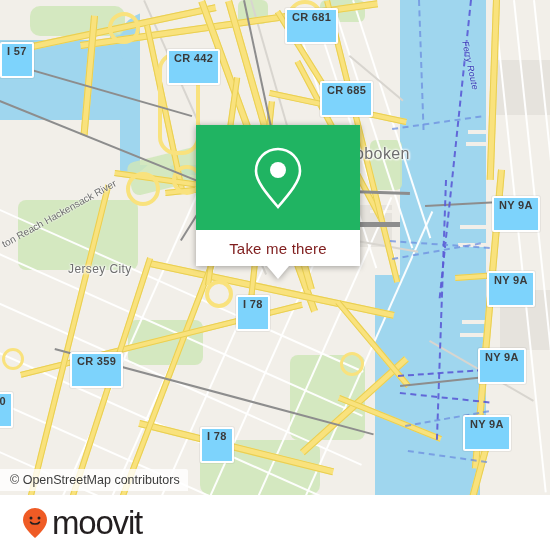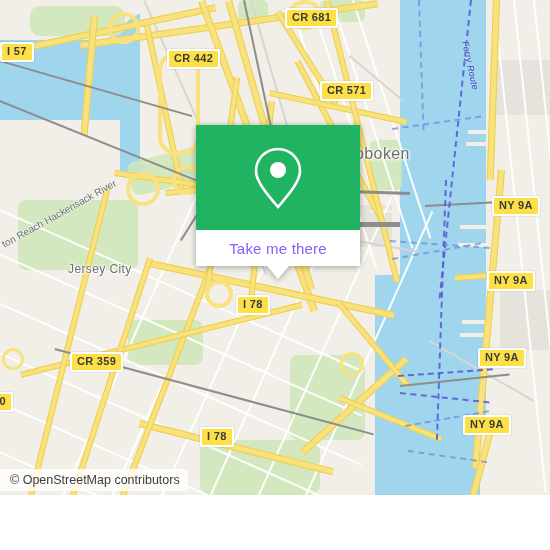--- a/index.html
+++ b/index.html
@@ -18,23 +18,23 @@
   .grey-blk{position:absolute;background:#e6e3dd;}
   .road{position:absolute;background:#f9e27d;border-top:1px solid #e9cf52;border-bottom:1px solid #e9cf52;transform-origin:0 0;}
   .road-w{position:absolute;background:#ffffff;transform-origin:0 0;opacity:.95;}
   .road-g{position:absolute;background:#d8d5cf;transform-origin:0 0;}
   .rail{position:absolute;background:#8d8d8d;transform-origin:0 0;}
   .ferry{position:absolute;border-top:2px dashed #5b5bd6;transform-origin:0 0;opacity:.9;}
   .ferry2{position:absolute;border-top:2px dashed #6d8fe0;transform-origin:0 0;opacity:.75;}
 
   
   .shield{
-    position:absolute;background:#fde047;border:2px solid #ffffff;
+    position:absolute;background:#7dd3fc;border:2px solid #ffffff;
     border-radius:2px;color:#3a3a3a;font-size:11px;font-weight:bold;
-    letter-spacing:.3px;padding:1px 5px 2px 5px;white-space:nowrap;
+    letter-spacing:.3px;padding:1px 5px 18px 5px;white-space:nowrap;
     box-shadow:0 0 0 1px rgba(0,0,0,.05);line-height:13px;
   }
   .placelabel{
     position:absolute;color:#6e6e6e;white-space:nowrap;
     font-size:12px;letter-spacing:.4px;
     text-shadow:0 0 3px #fff,0 0 3px #fff,0 0 2px #fff,1px 1px 2px #fff;
   }
   .placelabel.small{font-size:16px;}
   .rivertext{
     position:absolute;color:#6b6b6b;font-size:10px;white-space:nowrap;
@@ -53,21 +53,21 @@
     filter:drop-shadow(0 1px 3px rgba(0,0,0,.35));
   }
   .callout-top{
     height:105px;background:#20b462;display:flex;
     align-items:center;justify-content:center;
   }
   .callout-bottom{
     height:36px;background:#ffffff;display:flex;
     align-items:center;justify-content:center;
   }
-  .callout-label{font-size:15px;color:#8b5cf6;letter-spacing:.2px;}
+  .callout-label{font-size:15px;color:#7f1d1d;letter-spacing:.2px;}
   .callout-tail{
     position:absolute;left:50%;top:141px;margin-left:-11px;
     width:0;height:0;border-left:11px solid transparent;
     border-right:11px solid transparent;border-top:13px solid #ffffff;
   }
 
   
   .attrib{
     position:absolute;left:0;top:469px;height:22px;
     background:rgba(255,255,255,.80);display:flex;align-items:center;
@@ -229,21 +229,21 @@
 
     <div>
         <div class="placelabel" style="left: 68px; top: 262px;">Jersey City</div>
         <div class="placelabel small" style="left: 355px; top: 145px;">oboken</div>
       </div>
 
     <div>
         <div class="shield" style="left: 0px; top: 42px;">I 57</div>
         <div class="shield" style="left: 167px; top: 49px;">CR 442</div>
         <div class="shield" style="left: 285px; top: 8px;">CR 681</div>
-        <div class="shield" style="left: 320px; top: 81px;">CR 571</div>
+        <div class="shield" style="left: 320px; top: 81px;">CR 685</div>
         <div class="shield" style="left: 492px; top: 196px;">NY 9A</div>
         <div class="shield" style="left: 487px; top: 271px;">NY 9A</div>
         <div class="shield" style="left: 478px; top: 348px;">NY 9A</div>
         <div class="shield" style="left: 463px; top: 415px;">NY 9A</div>
         <div class="shield" style="left: 70px; top: 352px;">CR 359</div>
         <div class="shield" style="left: 236px; top: 295px;">I 78</div>
         <div class="shield" style="left: 200px; top: 427px;">I 78</div>
         <div class="shield" style="left: -14px; top: 392px;">40</div>
       </div>
 
@@ -260,15 +260,24 @@
       <div class="callout-tail"></div>
     </div>
 
     <div class="attrib">
       <span>© OpenStreetMap contributors</span>
     </div>
 
   </div>
 
   <div class="footer">
+    <div class="brand">
+      <svg class="brand-pin" viewBox="0 0 26 32">
+        <path d="M13 1 C6.4 1 1 6.3 1 12.9 C1 19.6 8 26.4 13 31 C18 26.4 25 19.6 25 12.9 C25 6.3 19.6 1 13 1 Z" fill="#ef5b25"></path>
+        <circle cx="9" cy="11" r="1.5" fill="#231f20"></circle>
+        <circle cx="17" cy="11" r="1.5" fill="#231f20"></circle>
+        <path d="M8.6 15.2 C10 17.6 16 17.6 17.4 15.2" fill="none" stroke="#231f20" stroke-width="1.7" stroke-linecap="round"></path>
+      </svg>
+      <span class="brand-word">moovit</span>
+    </div>
   </div>
 
 </div>
 
 </body></html>

